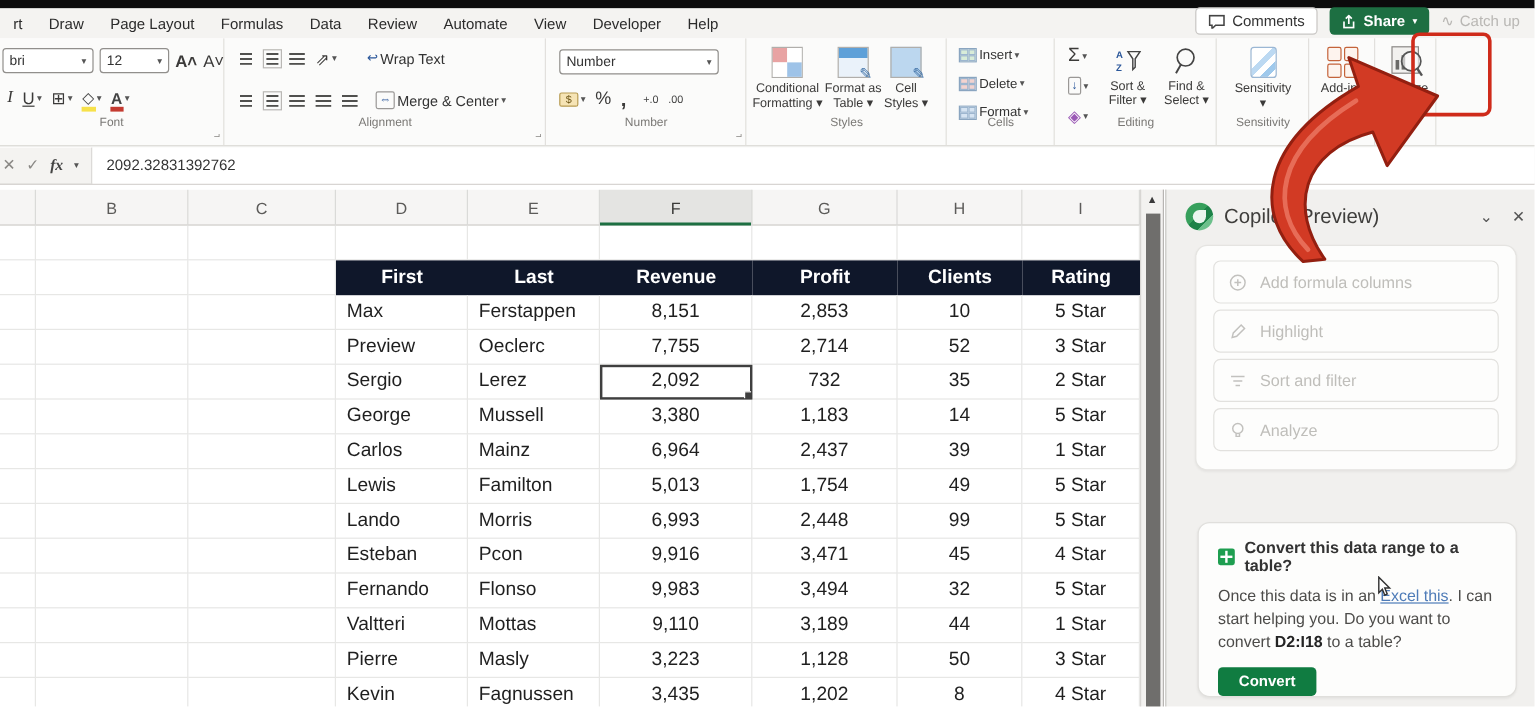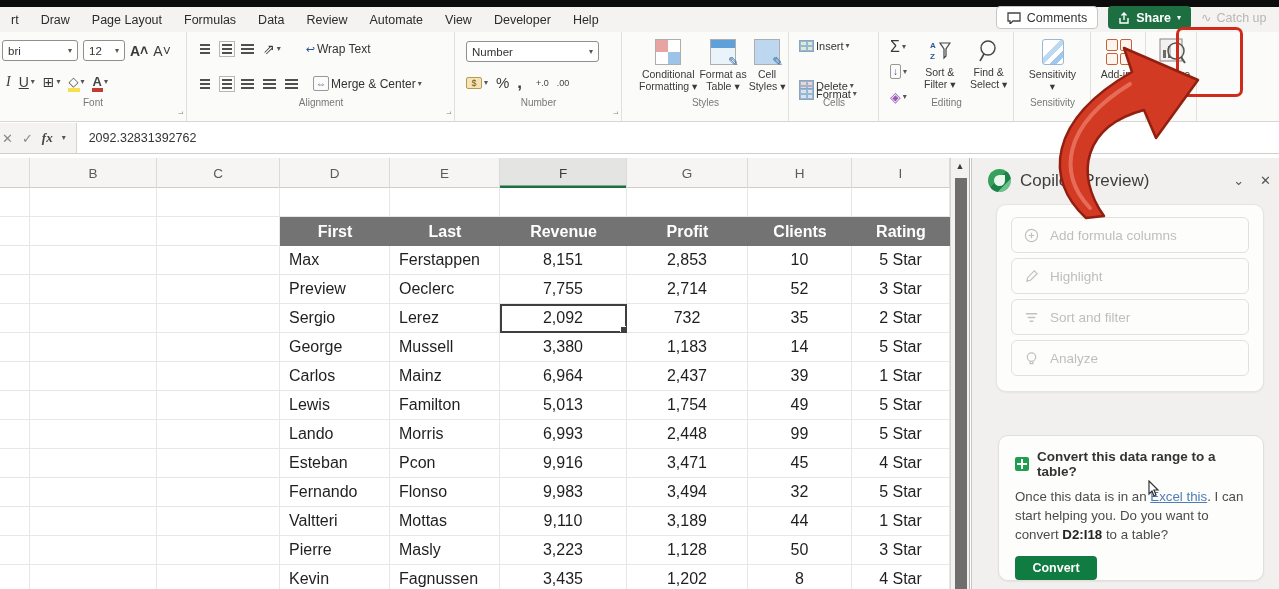--- a/index.html
+++ b/index.html
@@ -80,21 +80,21 @@
   .sheet { position:absolute; left:0; top:158px; width:950px; height:431px; overflow:hidden; background:#fff; }
   .colheaders { display:flex; height:30px; background:#f6f5f4; border-bottom:1px solid #cfcdca; }
   .colhead { height:30px; display:flex; align-items:center; justify-content:center; font-size:13.5px;
     color:#5c5b59; border-right:1px solid #dadad8; flex:none; }
   .colsel { background:#e4e4e2; box-shadow:inset 0 -2.5px 0 #1d6f42; color:#3a3a38; }
   .grow { display:flex; height:29px; }
   .gcell { height:29px; border-right:1px solid #e7e7e5; border-bottom:1px solid #e7e7e5; flex:none;
     font-size:16px; color:#1f1f1f; display:flex; align-items:center; overflow:hidden; white-space:nowrap; }
   .gcell.al { justify-content:flex-start; padding-left:9px; }
   .gcell.ac { justify-content:center; }
-  .gcell.thead { background:#737373; color:#fff; font-weight:bold; justify-content:center;
+  .gcell.thead { background:#0f172a; color:#fff; font-weight:bold; justify-content:center;
     font-size:16px; border-right:none; border-bottom:none; }
   .gcell.sel { outline:2px solid #3f3f3f; outline-offset:-2px; position:relative; }
   .gcell.sel::after { content:""; position:absolute; right:0; bottom:0; width:5px; height:5px;
     background:#3f3f3f; border-top:1px solid #fff; border-left:1px solid #fff; }
 
   
   .vscroll { position:absolute; left:950px; top:158px; width:20px; height:431px; background:#f3f2f0;
     border-left:1px solid #d8d6d3; border-right:1px solid #b7b5b2; }
   .vs-up { position:absolute; top:3px; left:0; right:0; text-align:center; font-size:9px; color:#3a3a3a; }
   .vs-thumb { position:absolute; top:20px; bottom:0; left:4px; width:12px; background:#6f6e6c; }
@@ -173,21 +173,21 @@
   </div>
 
   <div class="ribbon">
 
     <div class="rgroup" style="left:0;width:187px;">
       <div class="rrow" style="position:absolute;left:2px;top:8px;">
         <div class="combo" style="width:76px;">
           <span>bri</span>
           <span class="chev">▾</span>
         </div>
-        <div class="combo" style="width:42px;">
+        <div class="combo" style="width:58px;">
           <span>12</span>
           <span class="chev">▾</span>
         </div>
         <span class="ric" style="font-weight:bold">A˄</span>
         <span class="ric">A˅</span>
       </div>
       <div class="rrow" style="position:absolute;left:6px;top:42px;gap:8px;">
         <span class="ric" style="font-style:italic;font-family:'Liberation Serif',serif">I</span>
         <span class="smallbtn">
             <span class="ric" style="text-decoration:underline">U</span>
@@ -253,21 +253,21 @@
         <span class="ric" style="font-size:15px">%</span>
         <span class="ric" style="font-size:17px;font-weight:bold">,</span>
         <span style="font-size:9px;color:#444;margin-left:6px;">+.0</span>
         <span style="font-size:9px;color:#444;">.00</span>
       </div>
       <div class="glabel">Number</div>
       <span class="launcher">⌐</span>
     </div>
 
     <div class="rgroup" style="left:623px;width:166px;">
-      <div class="rrow" style="position:absolute;left:16px;top:0;gap:2px;align-items:flex-start;">
+      <div class="rrow" style="position:absolute;left:4px;top:0;gap:2px;align-items:flex-start;">
         <div class="bigbtn">
           <span class="cfic">
               <span></span>
               <span></span>
               <span></span>
               <span></span>
             </span>
           <span><span>Conditional</span><br><span>Formatting</span> ▾</span>
         </div>
         <div class="bigbtn">
@@ -286,21 +286,21 @@
       <div class="smallbtn" style="position:absolute;left:9px;top:8px;">
         <span class="cellic ins">
             <span></span>
             <span></span>
             <span></span>
             <span></span>
           </span>
         <span style="font-size:11px">Insert</span>
           <span class="chev">▾</span>
       </div>
-      <div class="smallbtn" style="position:absolute;left:9px;top:48px;">
+      <div class="smallbtn" style="position:absolute;left:9px;top:32px;">
         <span class="cellic del">
             <span></span>
             <span></span>
             <span></span>
             <span></span>
           </span>
         <span style="font-size:11px">Delete</span>
           <span class="chev">▾</span>
       </div>
       <div class="smallbtn" style="position:absolute;left:9px;top:56px;">

